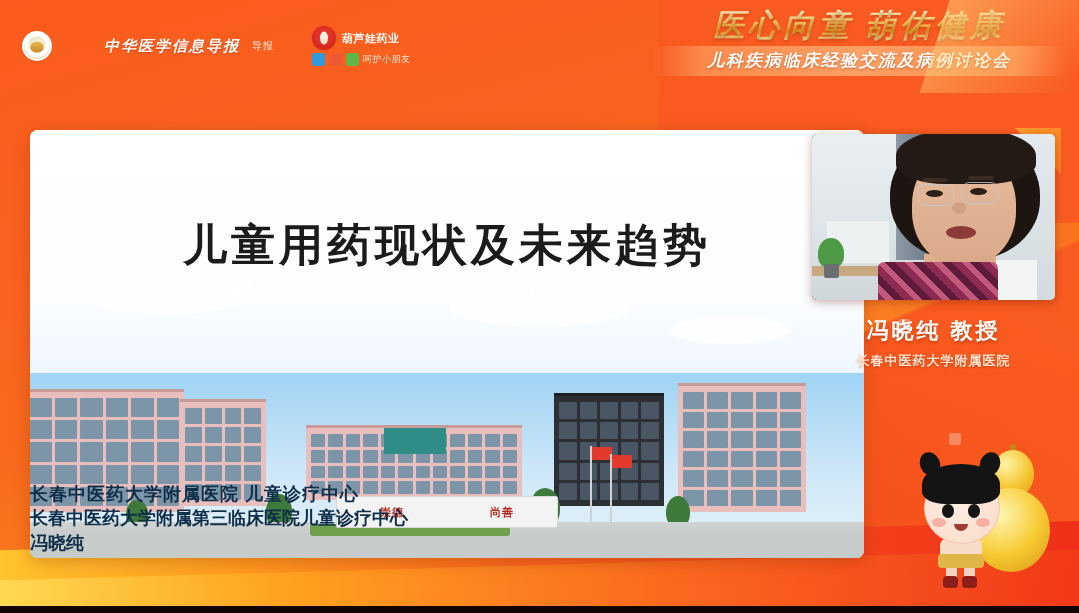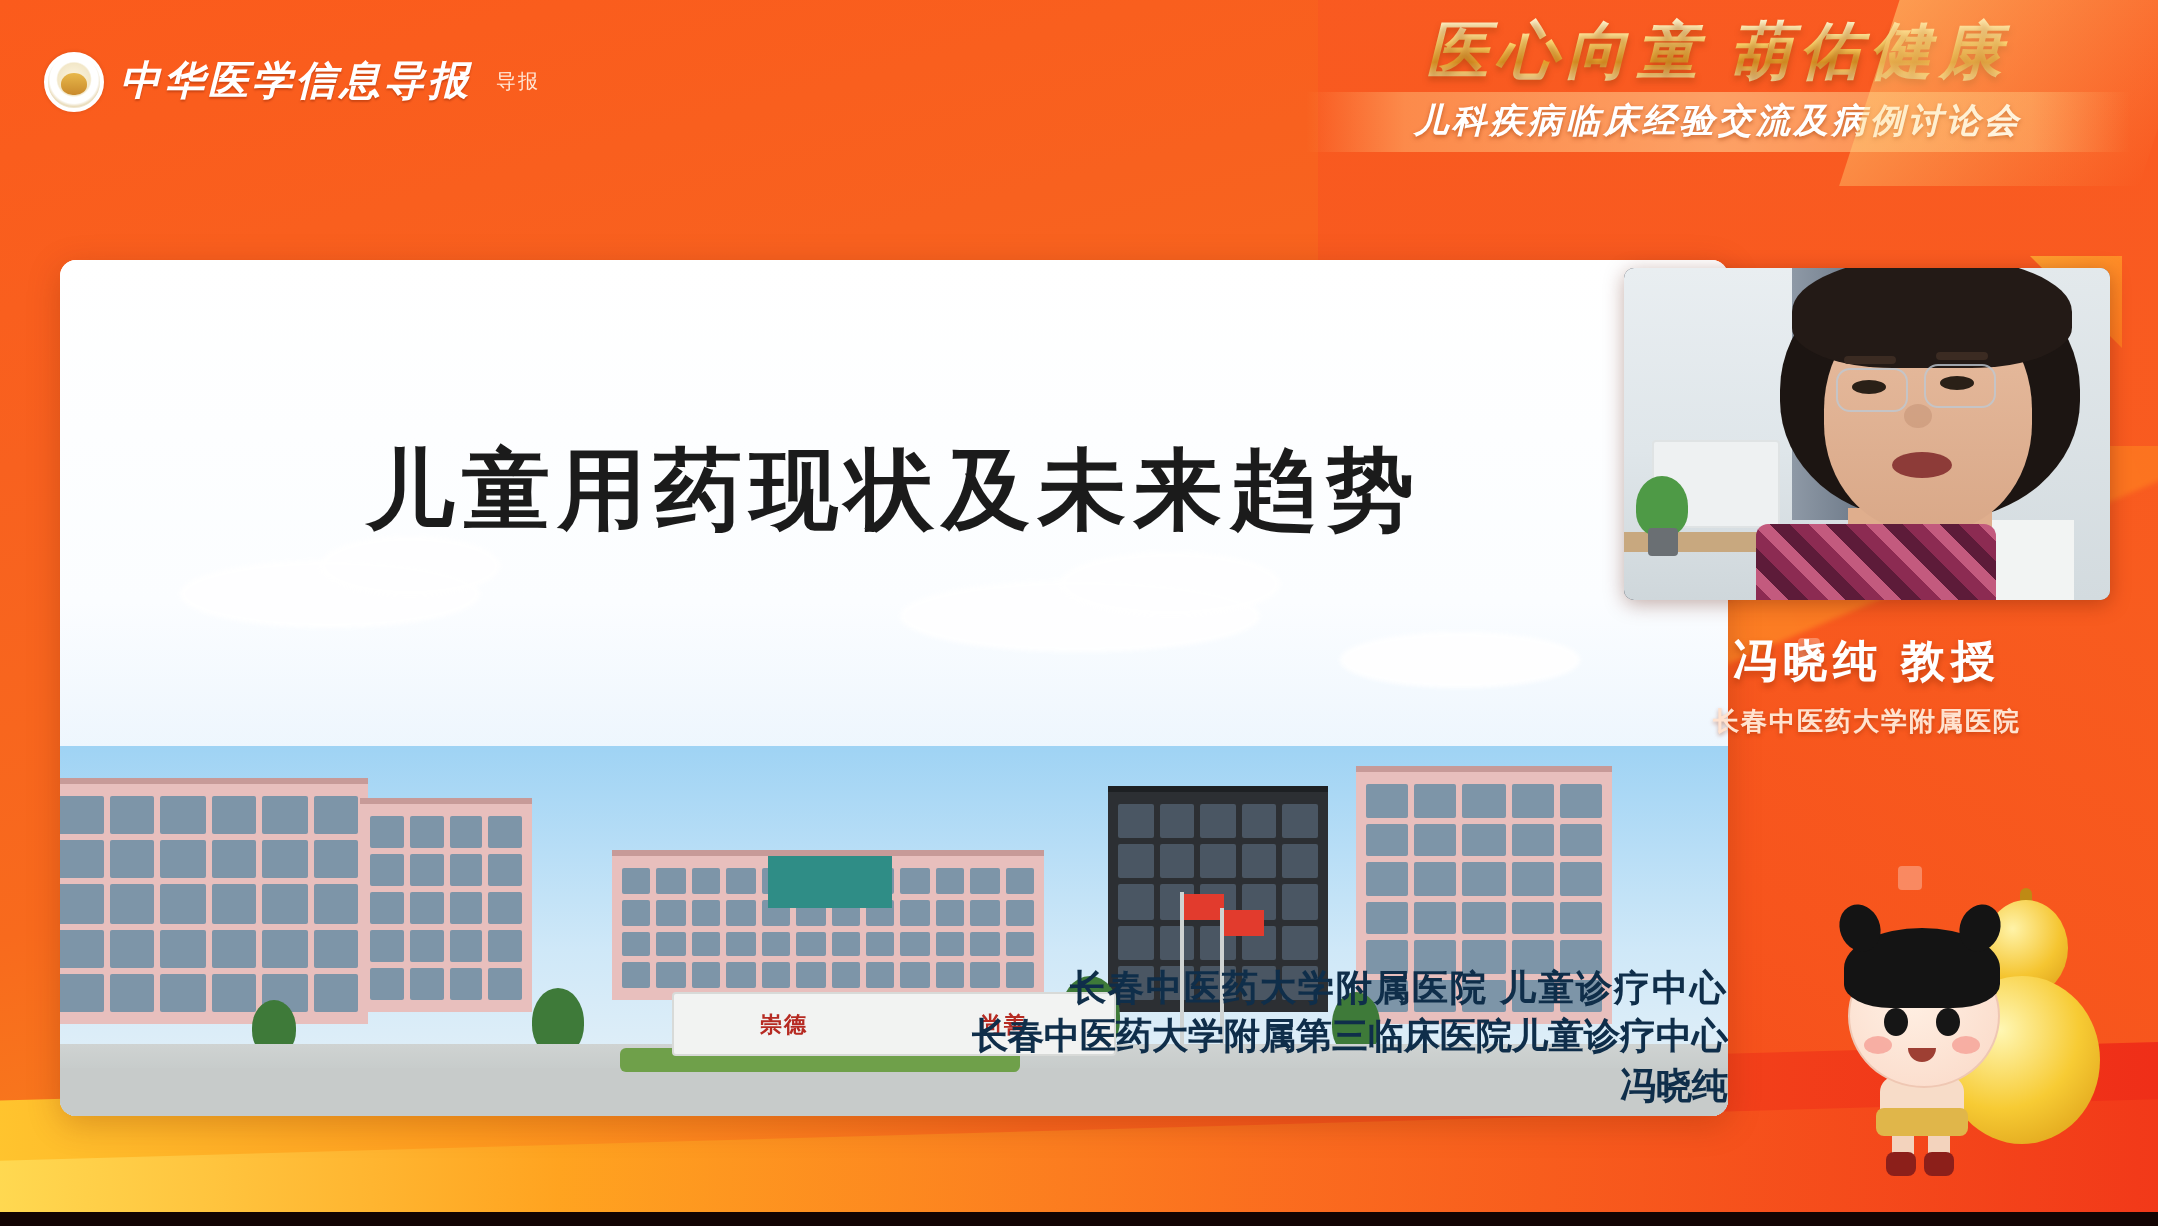--- a/index.html
+++ b/index.html
@@ -54,24 +54,25 @@
     background:radial-gradient(circle at 50% 45%,#fdf6e3 0%,#f2e7c8 42%,#ffffff 46%,#ffffff 62%,#e9dcbb 70%,#ffffff 80%);
     border:2px solid #ffffff;box-shadow:0 0 2px rgba(0,0,0,.12);
     position:relative;
   }
   .seal:after{
     content:"";position:absolute;left:50%;top:52%;transform:translate(-50%,-50%);
     width:13px;height:11px;border-radius:50% 50% 45% 45%;
     background:linear-gradient(180deg,#e8b84b,#c98a2c);
   }
   .brand-script{
-    color:#ffffff;font-size:20px;font-weight:700;letter-spacing:2px;
+    color:#ffffff;font-size:15px;font-weight:700;letter-spacing:2px;
     font-family:"Liberation Serif","DejaVu Serif",serif;
     font-style:italic;text-shadow:0 1px 1px rgba(120,30,0,.35);
     line-height:1;
+    margin-left:44px;
   }
   .brand-sub{color:#ffe9d8;font-size:10px;letter-spacing:1px;margin-left:4px;}
 
   .logo-sponsor{display:flex;flex-direction:column;gap:3px;}
   .sp-top{display:flex;align-items:center;gap:6px;}
   .sp-badge{
     width:24px;height:24px;border-radius:50%;
     background:radial-gradient(circle at 50% 40%,#ef3b2e,#c91f1c);
     position:relative;box-shadow:0 0 2px rgba(0,0,0,.2);
   }
@@ -125,21 +126,21 @@
     position:absolute;inset:0;
     background:linear-gradient(180deg,#ffffff 0%,#fbfdff 40%,#eaf4fd 62%,#cfe6f8 78%,#b9dbf5 100%);
   }
   .cloud{position:absolute;background:#ffffff;border-radius:50%;opacity:.95;filter:blur(1px);}
   .slide-title{
     position:absolute;left:0;right:0;top:86px;text-align:center;
     font-size:44px;font-weight:700;color:#1b1b1b;letter-spacing:4px;
     font-family:"Liberation Sans","DejaVu Sans",sans-serif;
   }
   .slide-subs{
-    position:absolute;left:0;right:0;top:352px;text-align:right;z-index:4;
+    position:absolute;left:0;right:0;top:352px;text-align:left;z-index:4;
     color:#12324f;font-weight:700;
   }
   .sub1{font-size:18px;letter-spacing:1px;line-height:1.35;color:#0f2e4a;}
   .sub2{font-size:18px;letter-spacing:0px;line-height:1.35;color:#0f2e4a;}
   .sub3{font-size:18px;line-height:1.35;color:#0f2e4a;}
   .sub4{font-size:20px;line-height:1.35;color:#11263a;letter-spacing:1px;}
 
   
   .campus{position:absolute;left:0;right:0;bottom:0;height:185px;overflow:hidden;}
   .campus-sky{position:absolute;inset:0;background:linear-gradient(180deg,#9fd3f4 0%,#cfe8f8 55%,#e8f2f8 100%);}
@@ -272,20 +273,32 @@
   <div class="letterbox"></div>
 
   <div class="logo-row">
 
     <div class="logo-cmda">
       <div class="seal"></div>
       <div class="brand-script">中华医学信息导报</div>
       <div class="brand-sub">导报</div>
     </div>
 
+    <div class="logo-sponsor">
+      <div class="sp-top">
+        <div class="sp-badge"></div>
+        <div class="sp-name">葫芦娃药业</div>
+      </div>
+      <div class="sp-bot">
+        <div class="chip chip-a"></div>
+        <div class="chip chip-b"></div>
+        <div class="chip chip-c"></div>
+        <div class="sp-tag">呵护小朋友</div>
+      </div>
+    </div>
 
   </div>
 
   <div class="banner">
     <div class="banner-sheen"></div>
     <div class="banner-main">医心向童  葫佑健康</div>
     <div class="banner-strip">
       <div class="banner-sub">儿科疾病临床经验交流及病例讨论会</div>
     </div>
   </div>

